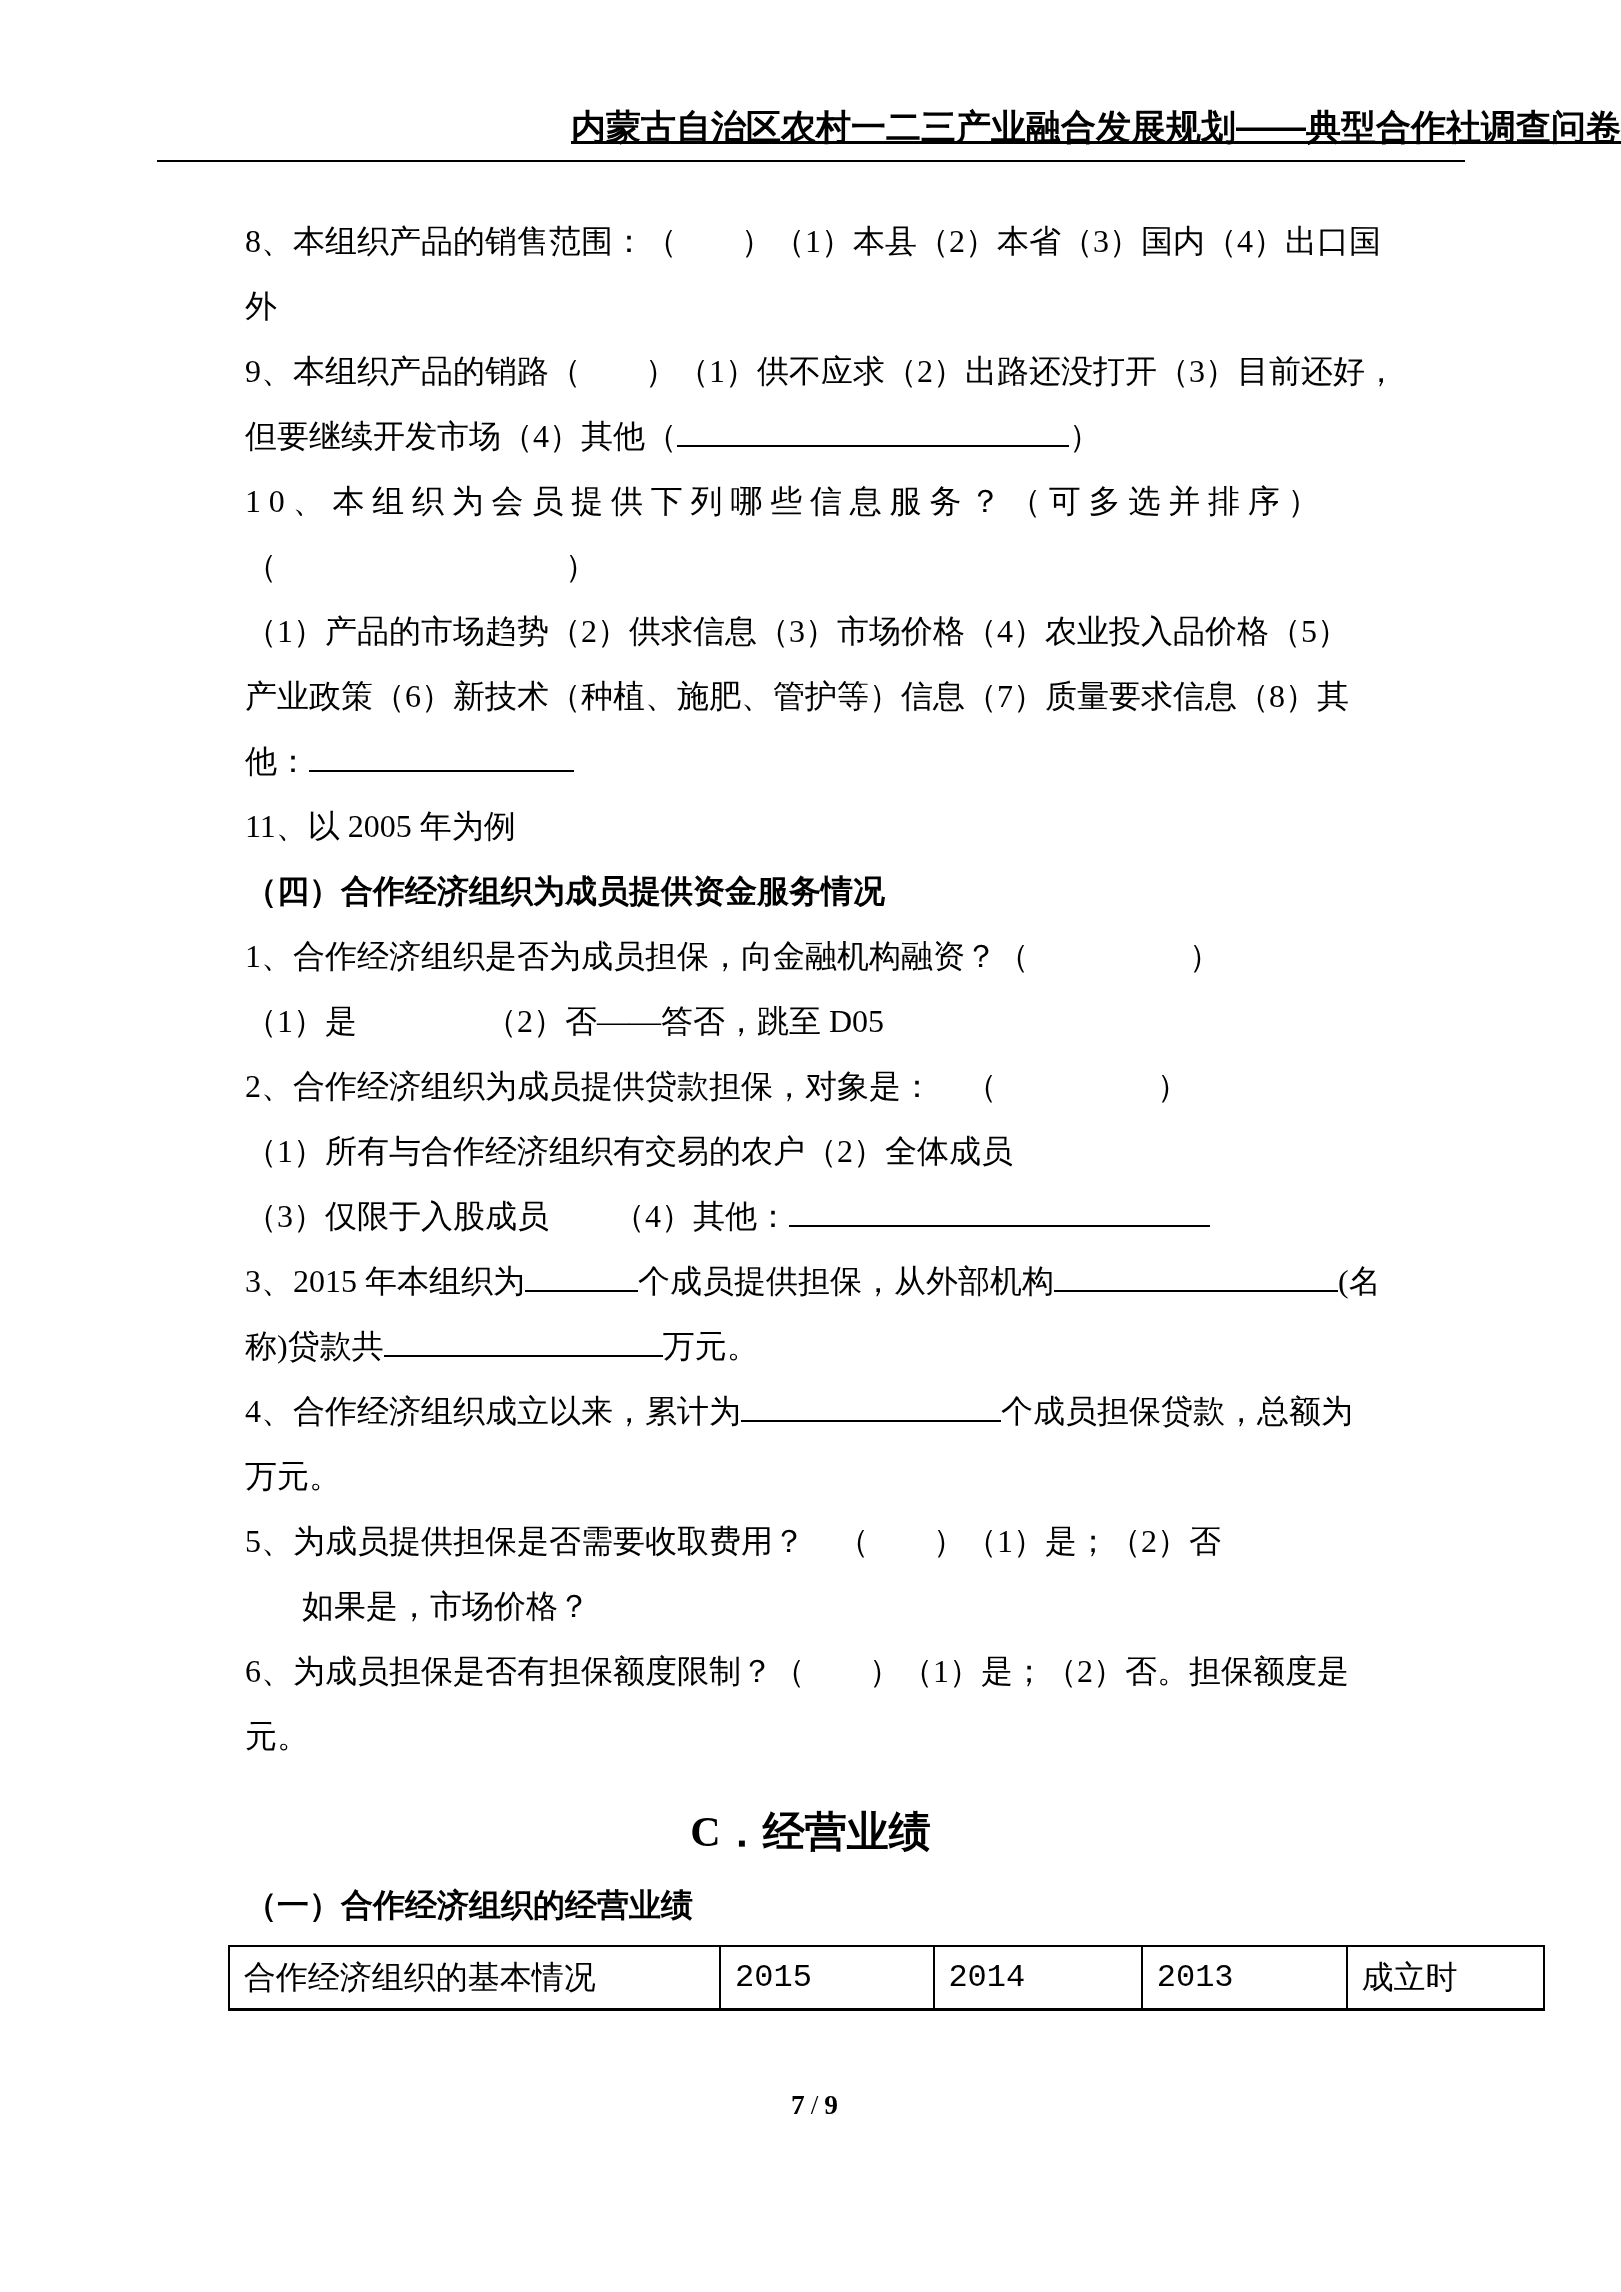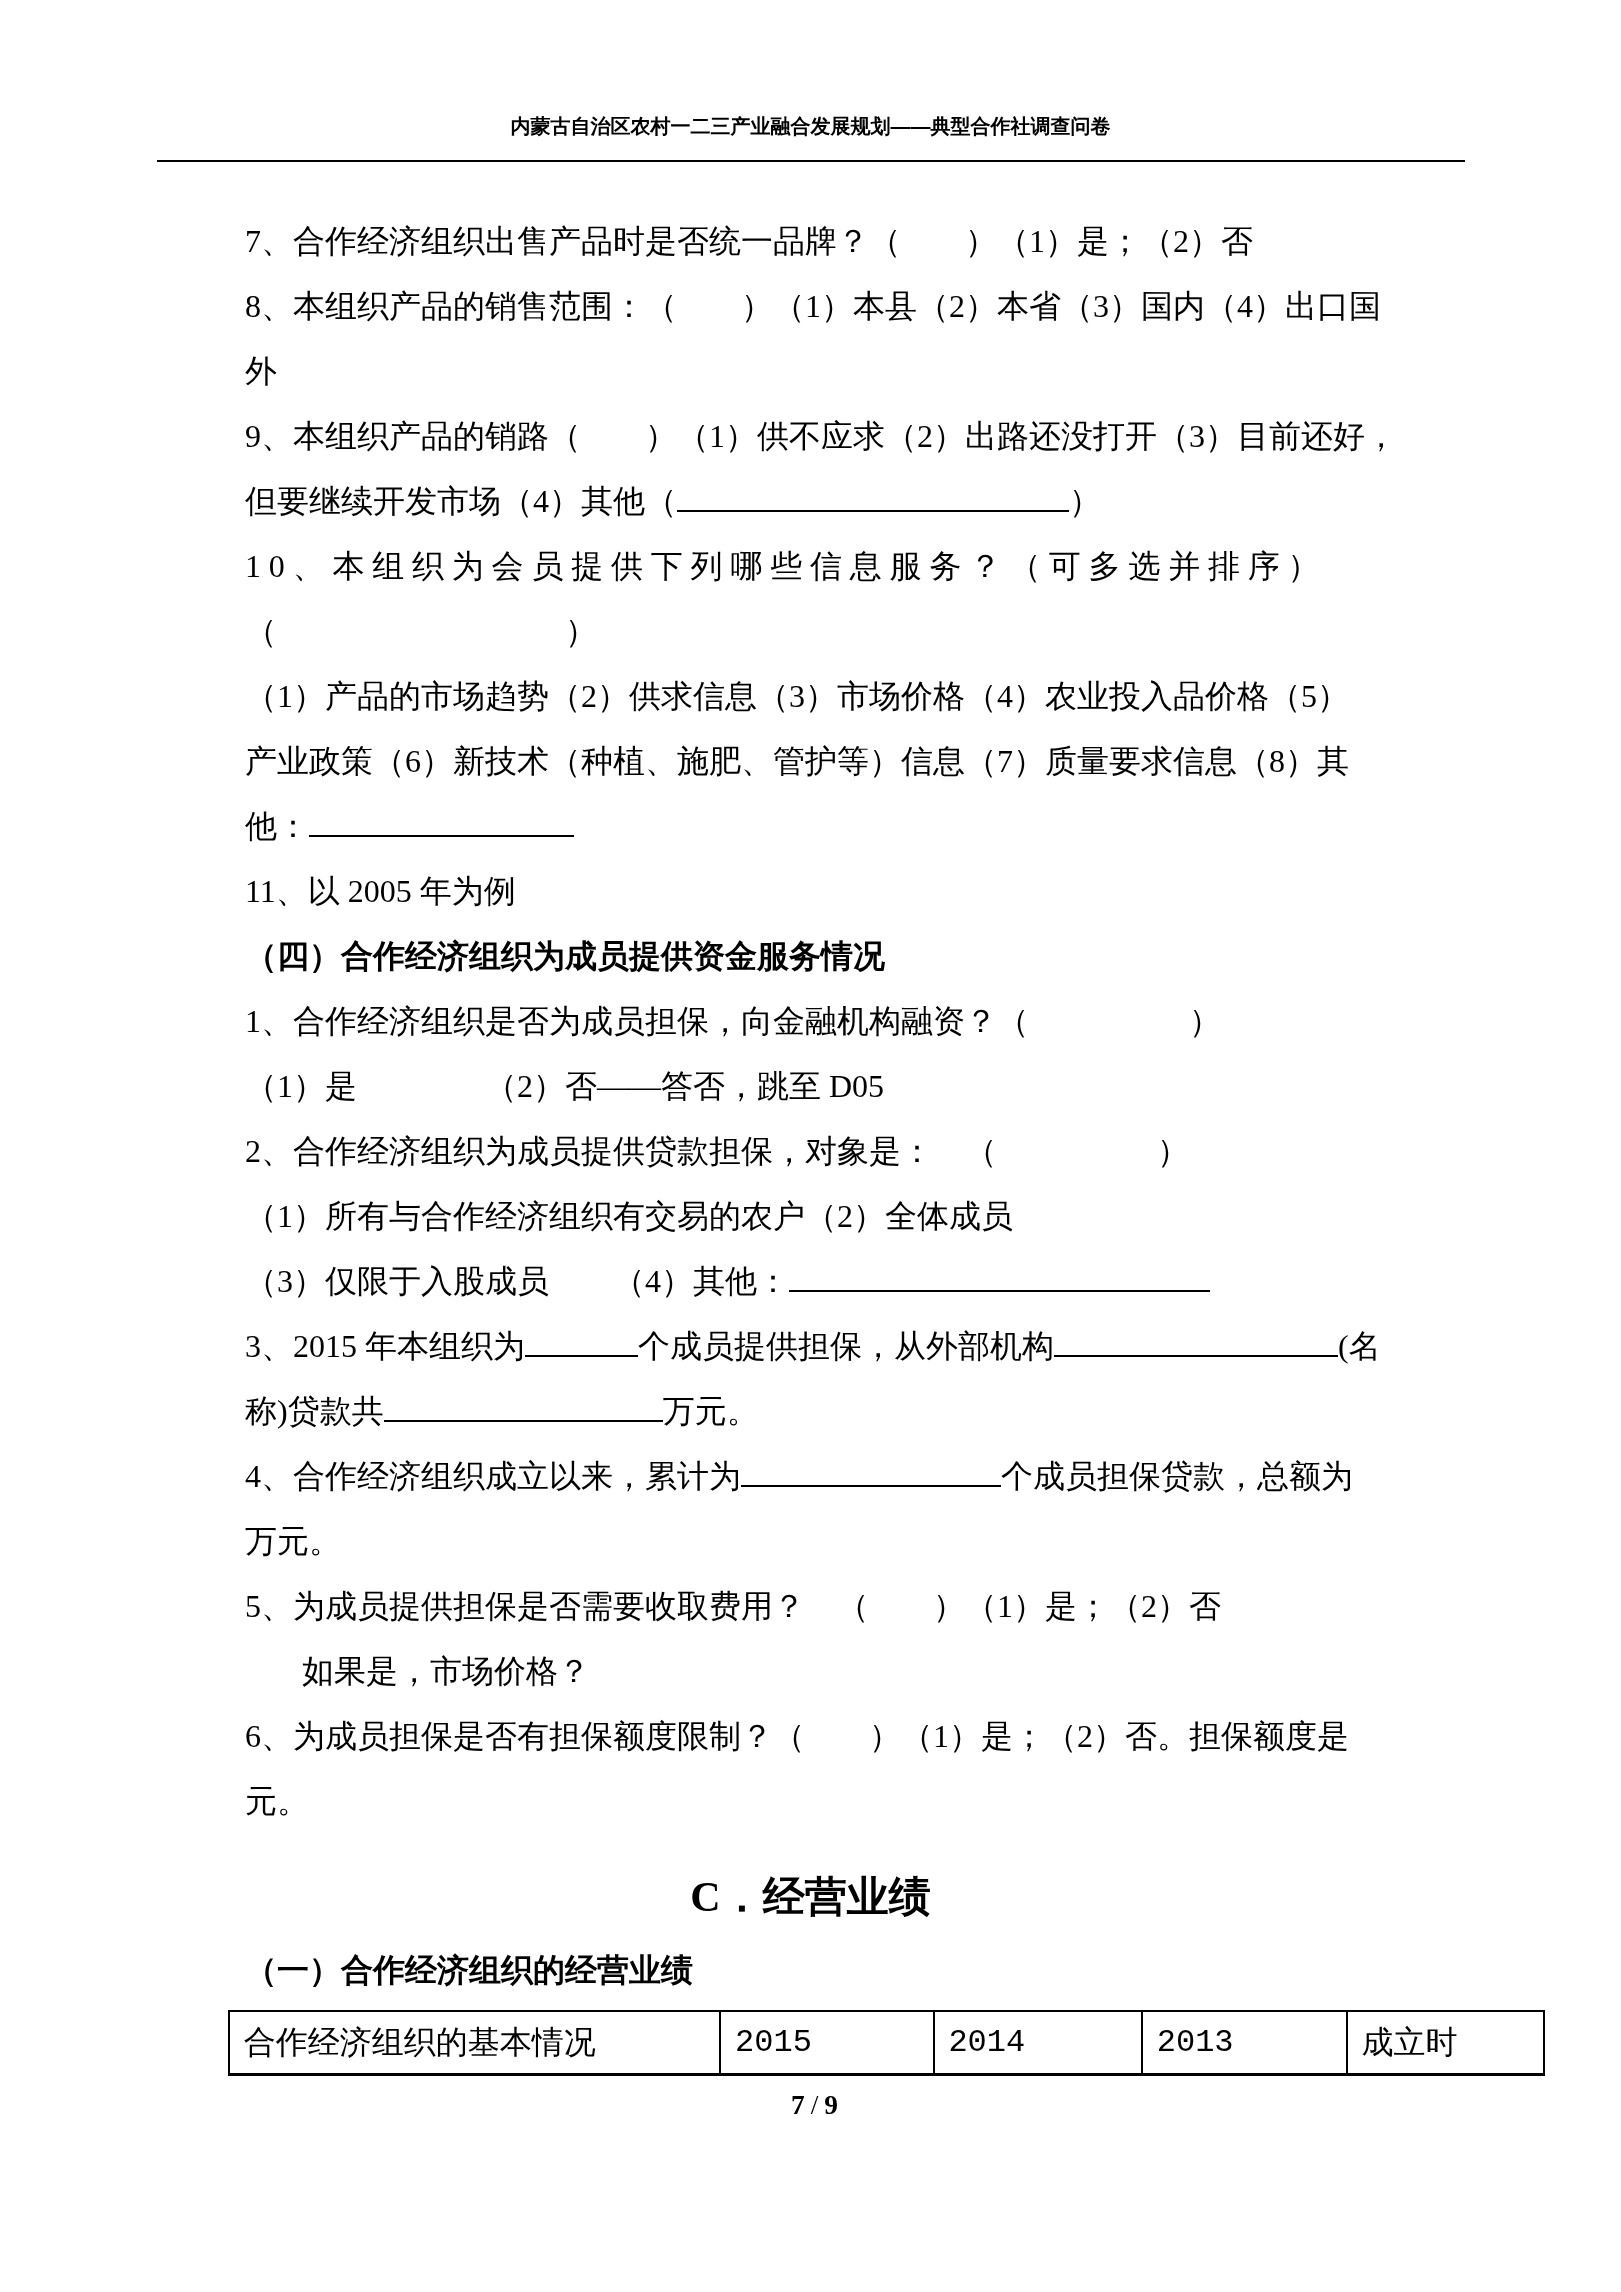--- a/index.html
+++ b/index.html
@@ -7,25 +7,26 @@
     position:relative;
     width:1621px; height:2293px;
     background:#ffffff;
     color:#000;
     font-family:"Liberation Serif", serif;
     overflow:hidden;
   }
   
   .doc-header { padding-top:110px; }
   .doc-header .htitle {
-    text-align:center;
+    text-align:right;
     font-family:"Liberation Sans", sans-serif;
     font-weight:bold;
-    font-size:20px;
+    font-size:35px;
     line-height:33px;
+    text-decoration:underline;
   }
   .doc-header .hrule {
     margin:16.7px 0 0 157px;
     width:1308px;
     border-top:2.9px solid #000;
     height:0;
   }
   
   .body-text {
     margin-top:47px;
@@ -107,21 +108,20 @@
 <body>
 
 <div class="page">
 
   <div class="doc-header">
     <div class="htitle">内蒙古自治区农村一二三产业融合发展规划——典型合作社调查问卷</div>
     <div class="hrule"></div>
   </div>
 
   <div class="body-text">
-    <div class="line">7、合作经济组织出售产品时是否统一品牌？（　　）（1）是；（2）否</div>
     <div class="line">8、本组织产品的销售范围：（　　）（1）本县（2）本省（3）国内（4）出口国</div>
     <div class="line">外</div>
     <div class="line">9、本组织产品的销路（　　）（1）供不应求（2）出路还没打开（3）目前还好，</div>
     <div class="line"><span>但要继续开发市场（4）其他（</span><span class="bl" style="width:392px"></span><span>）</span></div>
     <div class="line spread">10、本组织为会员提供下列哪些信息服务？（可多选并排序）</div>
     <div class="line">（　　　　　　　　　）</div>
     <div class="line">（1）产品的市场趋势（2）供求信息（3）市场价格（4）农业投入品价格（5）</div>
     <div class="line">产业政策（6）新技术（种植、施肥、管护等）信息（7）质量要求信息（8）其</div>
     <div class="line"><span>他：</span><span class="bl" style="width:265px"></span></div>
     <div class="line">11、以 2005 年为例</div>

